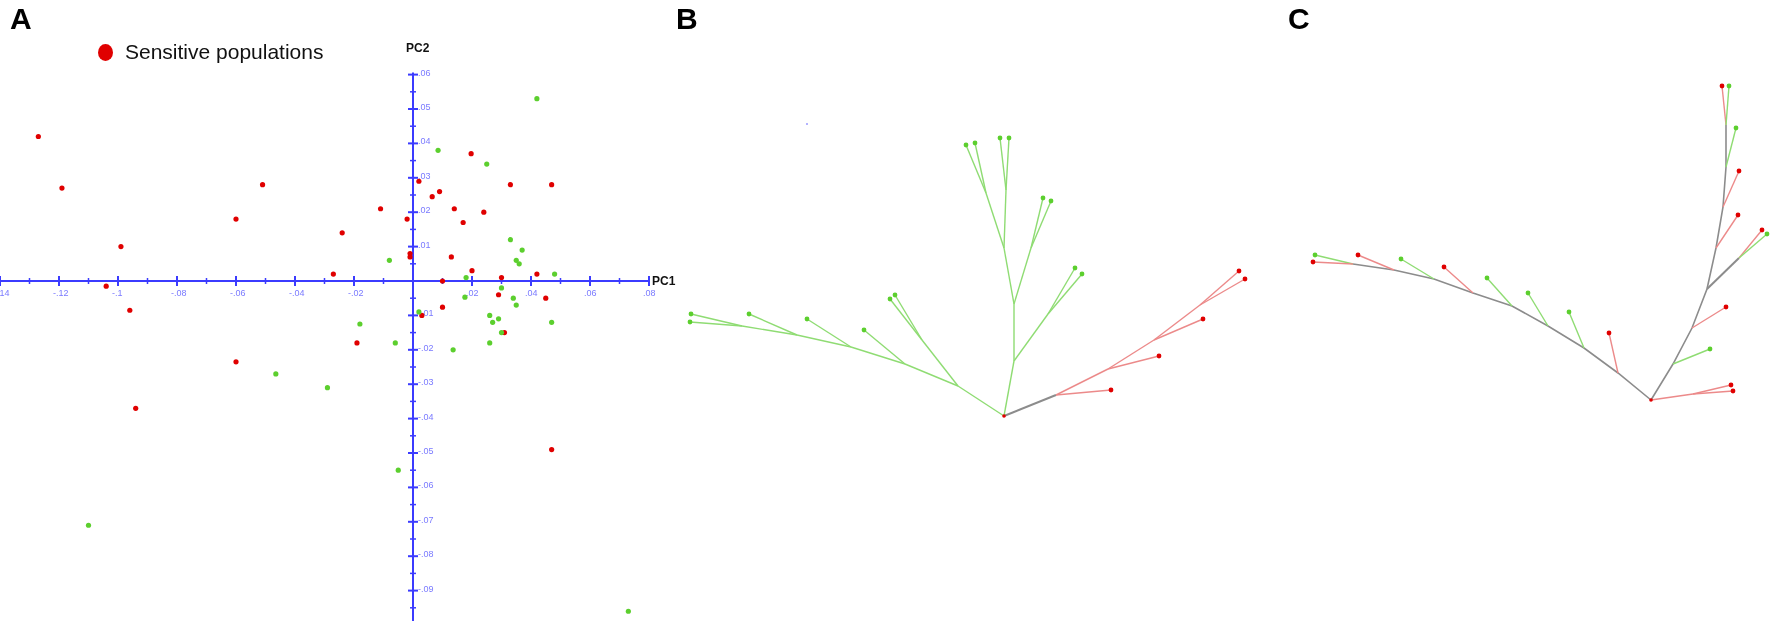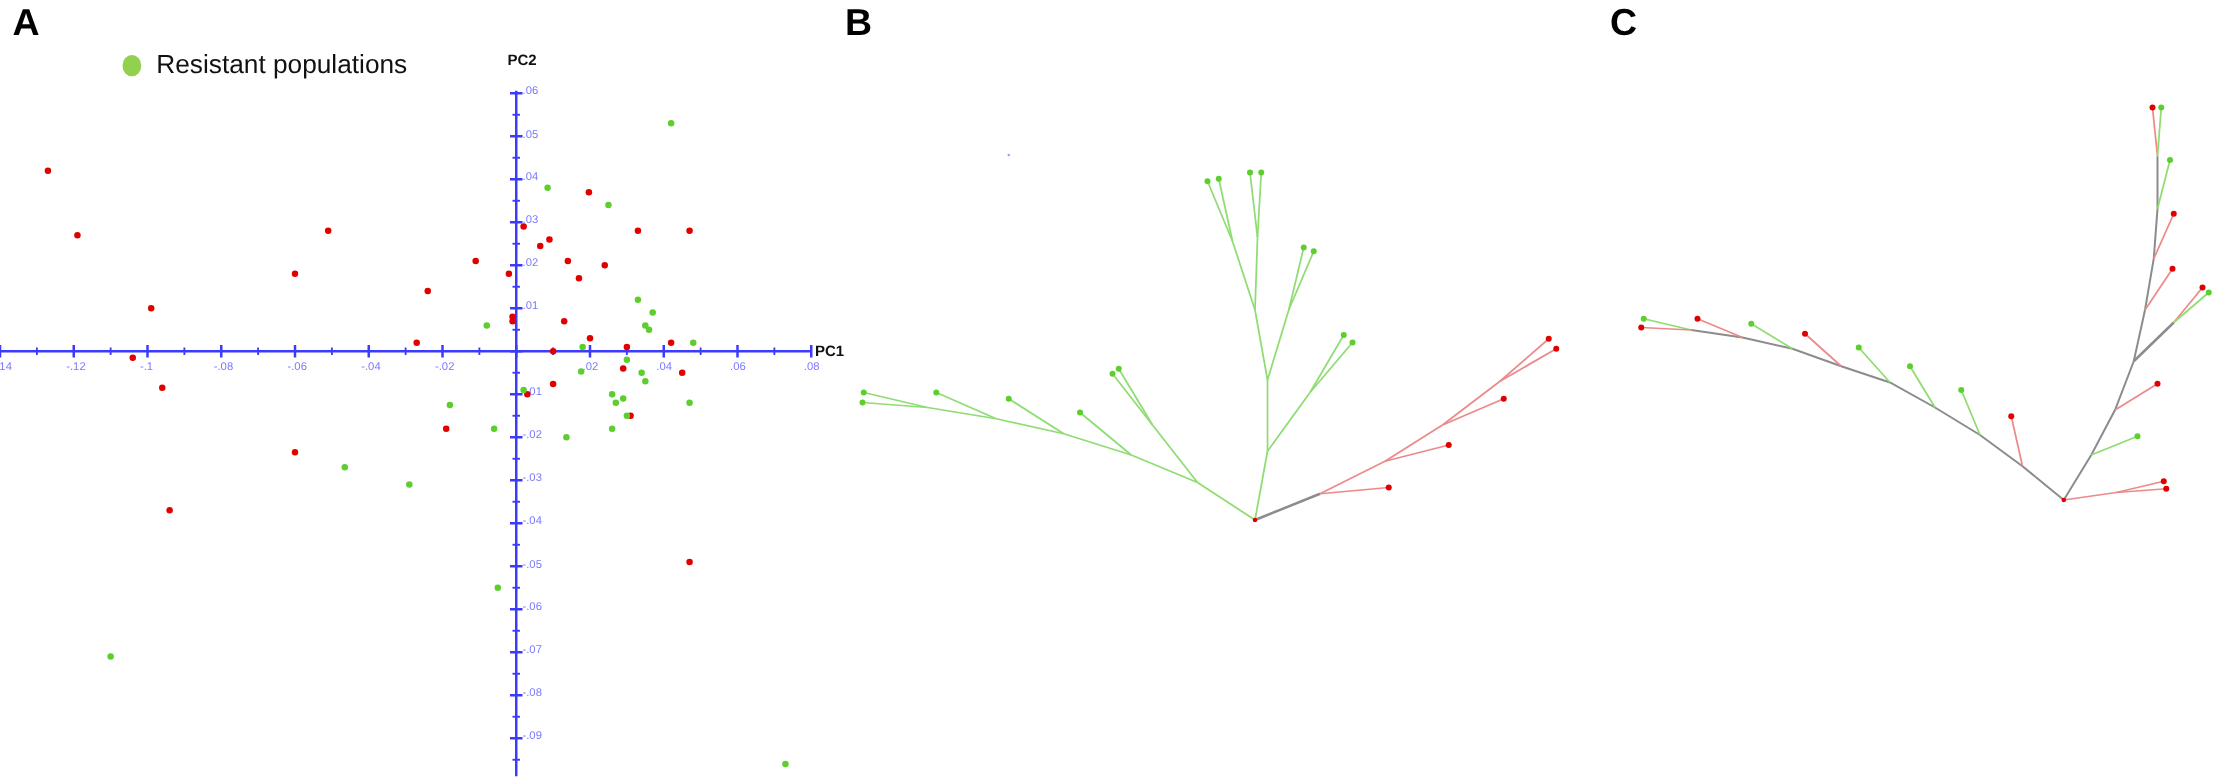--- a/index.html
+++ b/index.html
@@ -15,22 +15,22 @@
 </style>
 </head>
 <body>
 
 <div class="panel-letter" style="left:10px; top:4px;">A</div>
 <div class="panel-letter" style="left:676px; top:4px;">B</div>
 <div class="panel-letter" style="left:1288px; top:4px;">C</div>
 
 <div class="legend">
   <div class="legend-row">
-    <span class="legend-dot" style="background:#92d050"></span>
-    <span class="legend-text">Resistant populations</span>
+    <span class="legend-dot" style="background:#e00000"></span>
+    <span class="legend-text">Sensitive populations</span>
   </div>
 </div>
 
 <svg id="canvas" width="1772" height="624" viewBox="0 0 1772 624">
   <g id="scatter-axes">
       <line x1="-5.684341886080802e-14" y1="281" x2="649" y2="281" stroke="#3b3bff" stroke-width="2"></line>
       <line x1="-5.684341886080802e-14" y1="276" x2="-5.684341886080802e-14" y2="286" stroke="#3b3bff" stroke-width="2"></line>
       <line x1="29.5" y1="278" x2="29.5" y2="284" stroke="#3b3bff" stroke-width="1.5"></line>
       <line x1="59" y1="276" x2="59" y2="286" stroke="#3b3bff" stroke-width="2"></line>
       <line x1="88.5" y1="278" x2="88.5" y2="284" stroke="#3b3bff" stroke-width="1.5"></line>

